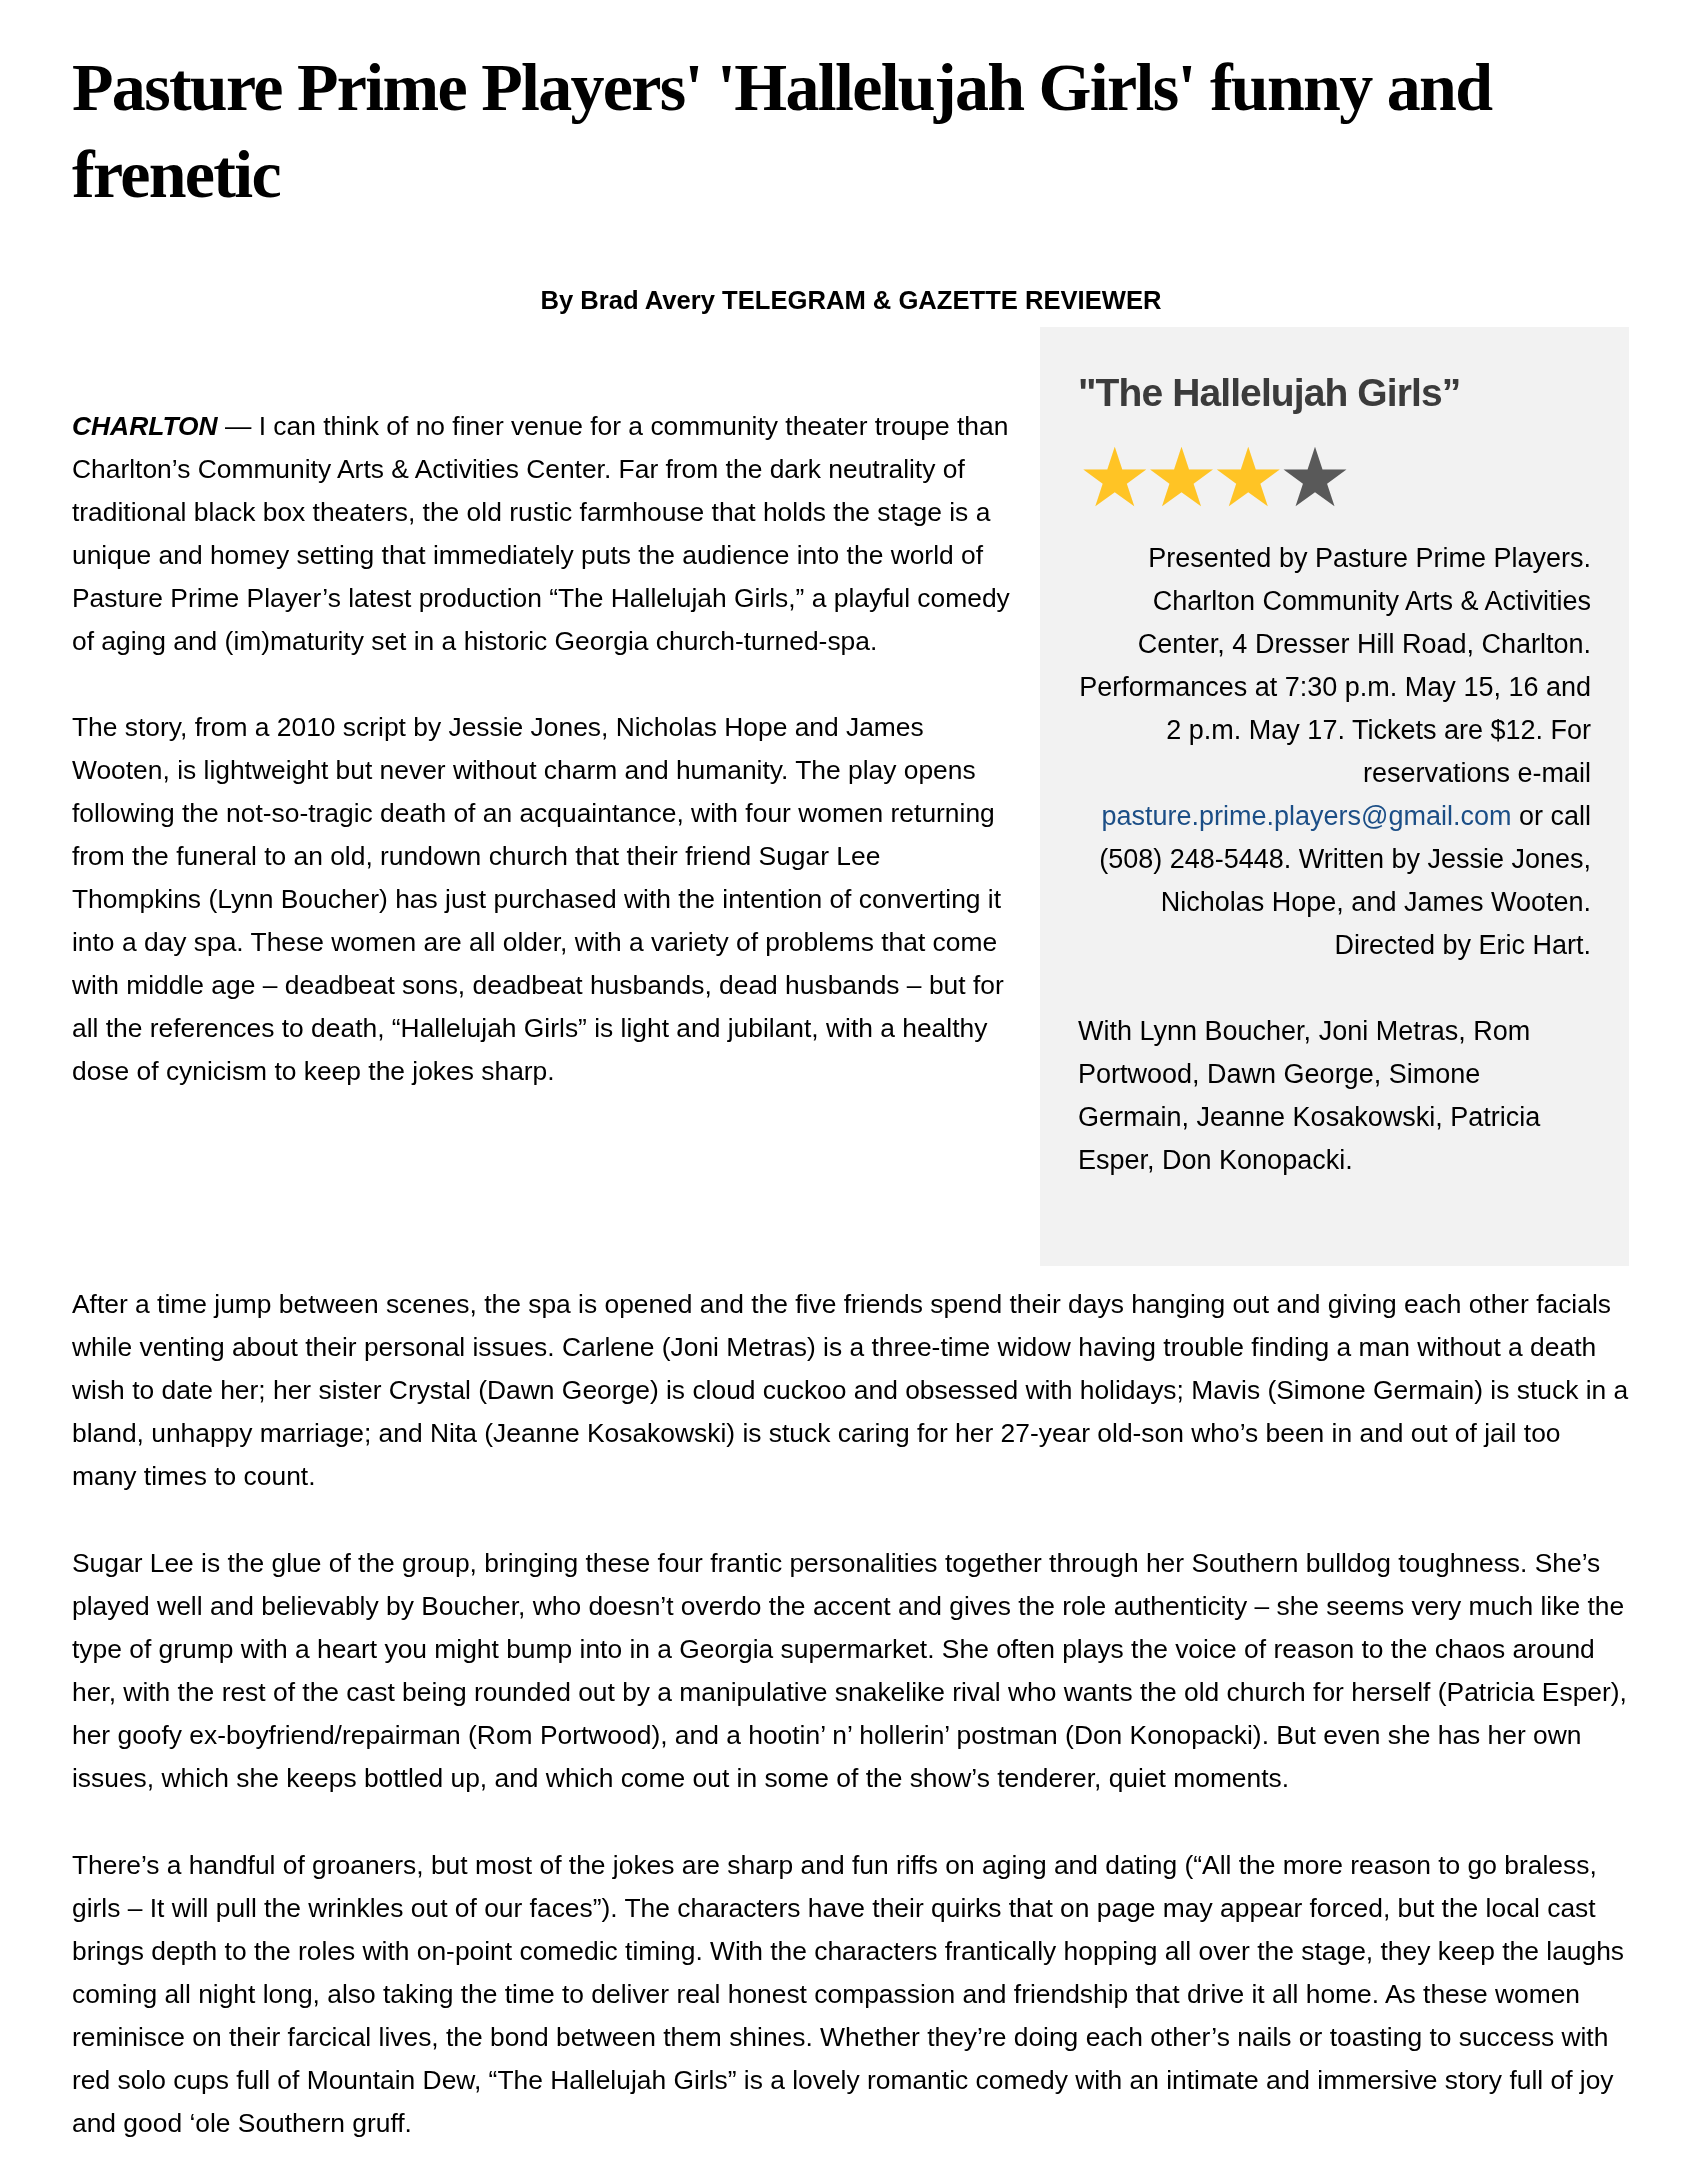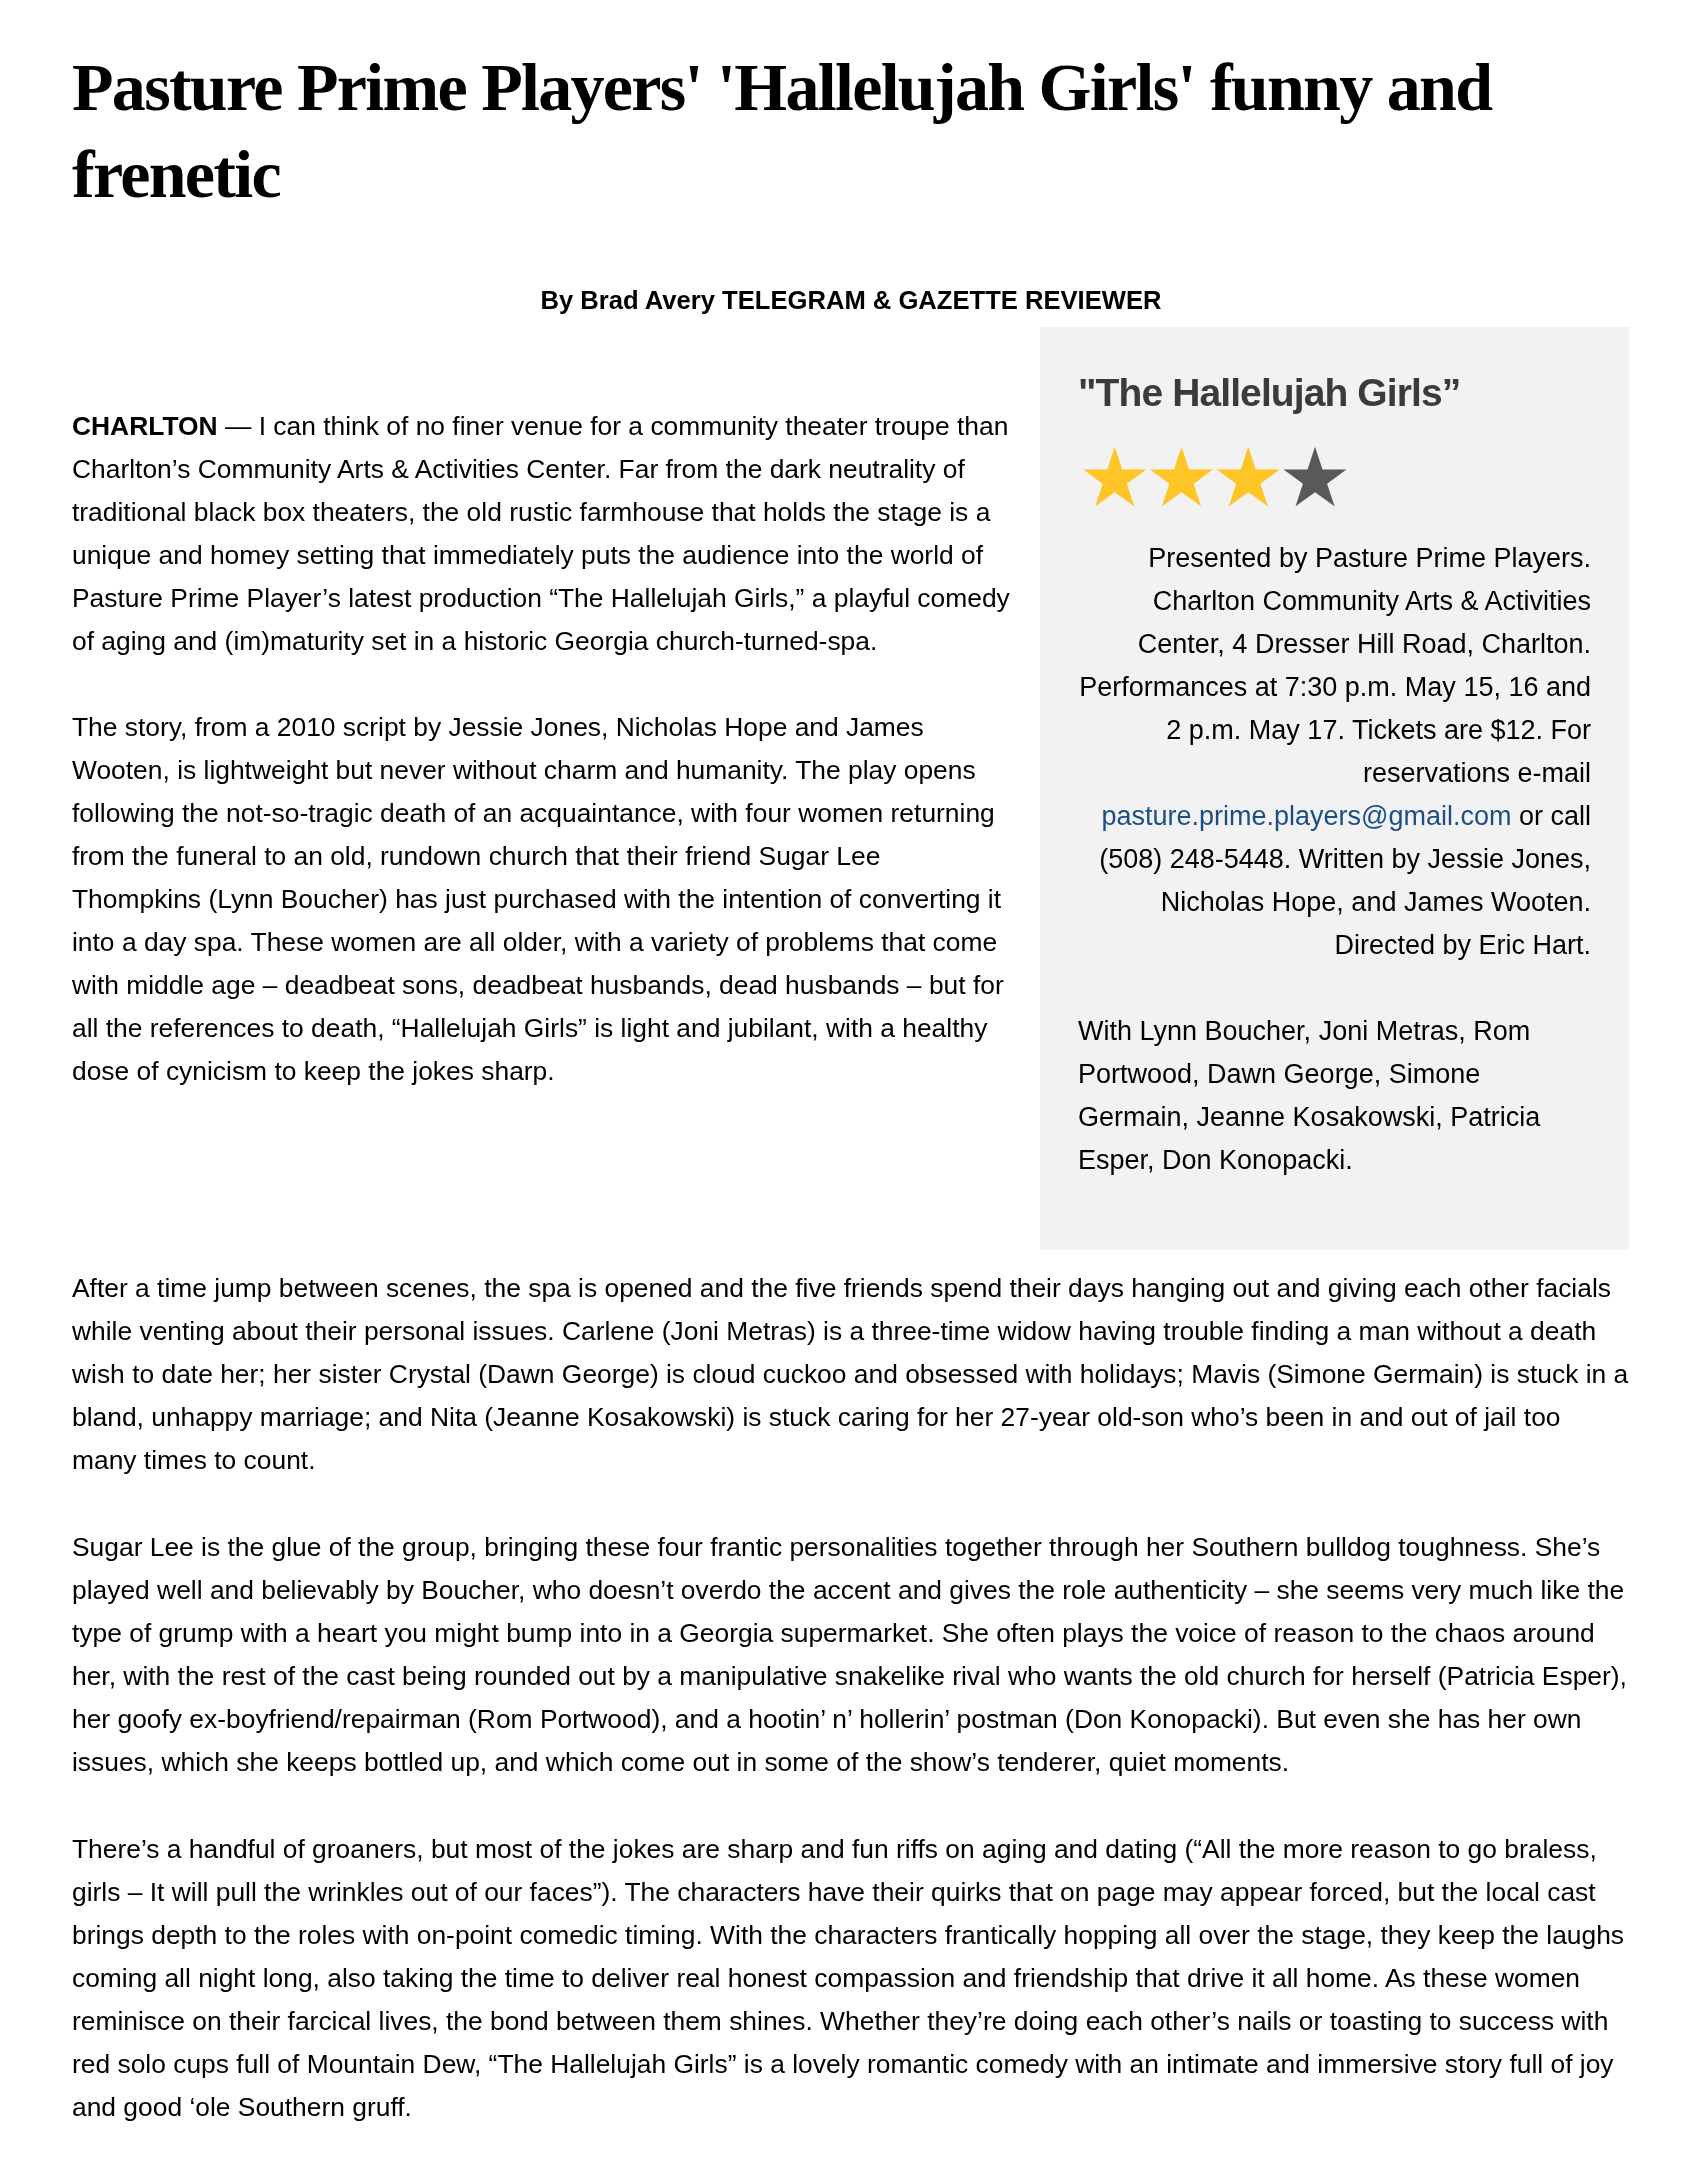--- a/index.html
+++ b/index.html
@@ -41,21 +41,21 @@
   }
   .col-left {
     width: 968px;
     flex: 0 0 968px;
     padding-top: 78px;
     padding-right: 24px;
     font-size: 26.4px;
     line-height: 43px;
   }
   .col-left p { margin: 0 0 43px 0; }
-  .dateline { font-weight: bold; }
+  .dateline { font-weight: bold; font-style: italic; }
   .sidebar-box {
     width: 589px;
     flex: 0 0 589px;
     background: #f2f2f2;
     padding: 44px 38px 68px 38px;
   }
   .sidebar-title {
     font-size: 39px;
     font-weight: bold;
     color: #3b3b3b;
@@ -69,21 +69,21 @@
     letter-spacing: -6.8px;
     margin: 0 0 15.3px 0;
     user-select: none;
   }
   .sidebar-box p {
     font-size: 27px;
     line-height: 43px;
     margin: 0 0 43px 0;
   }
   .sidebar-box p.first { text-indent: 12px; text-align: right; }
-  .sidebar-box p:last-child { margin-bottom: 0; }
+  .sidebar-box p:last-child { margin-bottom: 16px; }
   .email-link { color: #1b4e86; text-decoration: none; cursor: pointer; }
   .full-width {
     margin-top: 17px;
     font-size: 26.4px;
     line-height: 43px;
   }
   .full-width p { margin: 0 0 44px 0; }
 </style>
 </head>
 <body>

